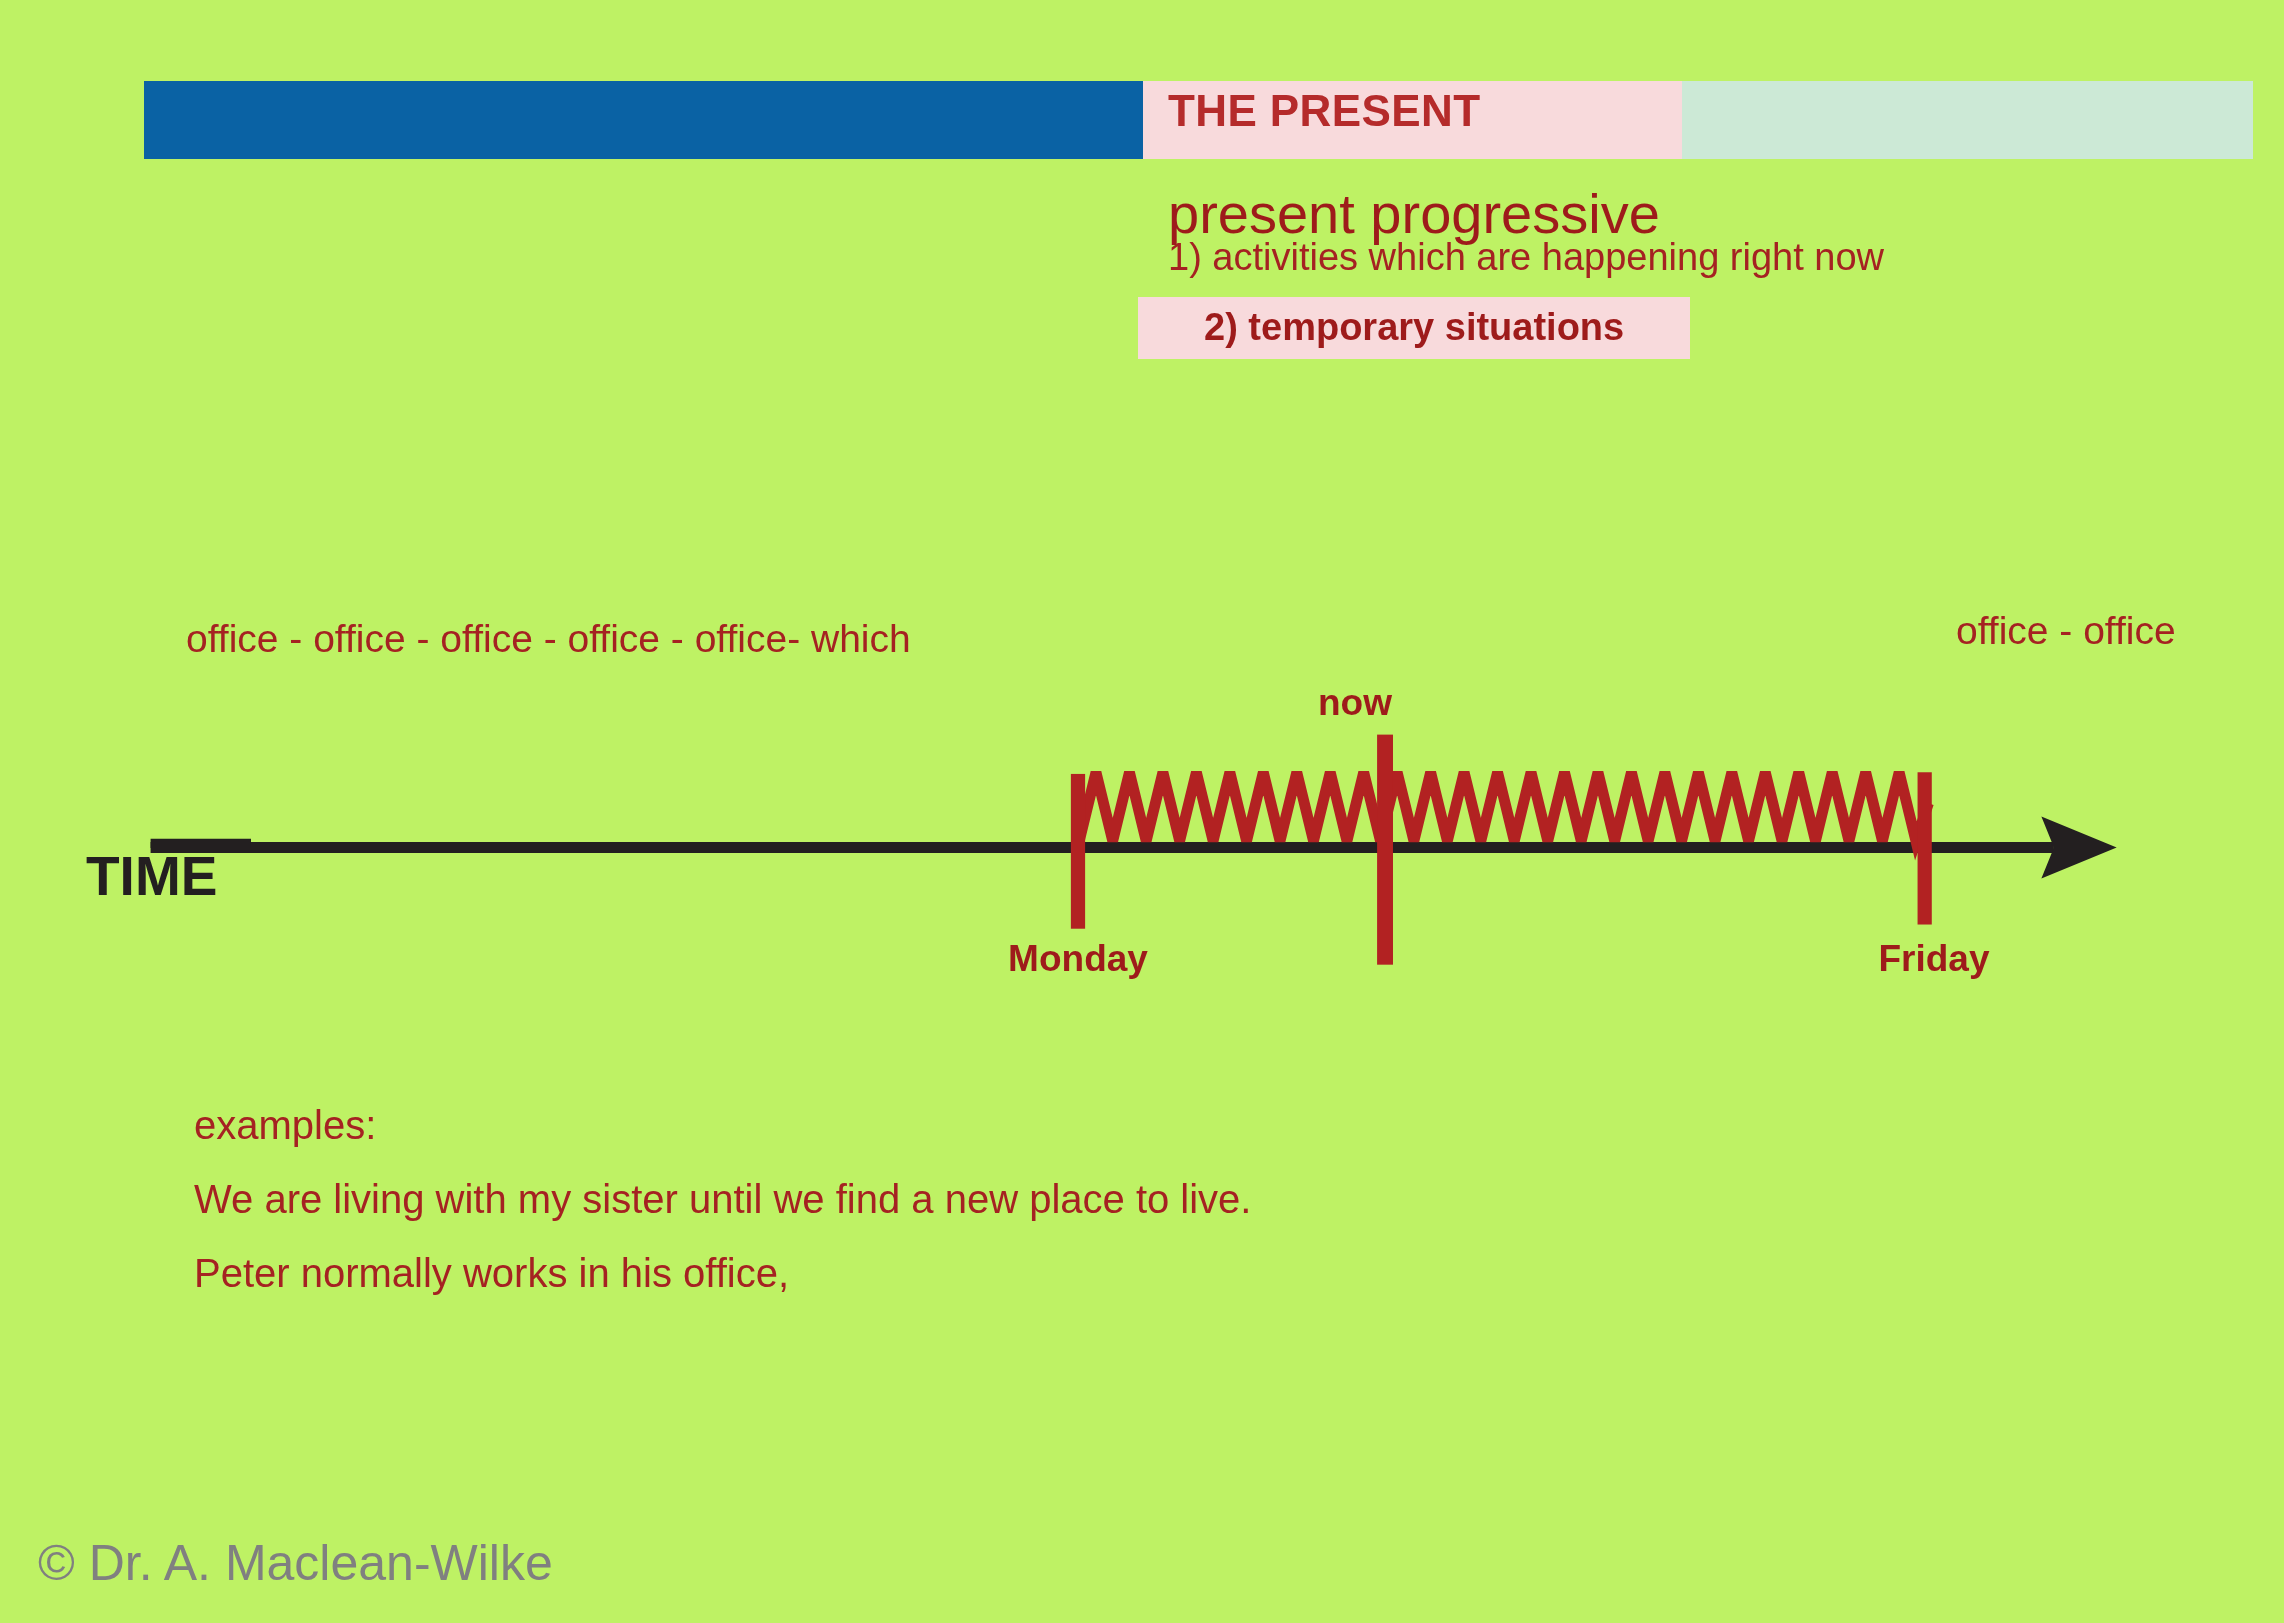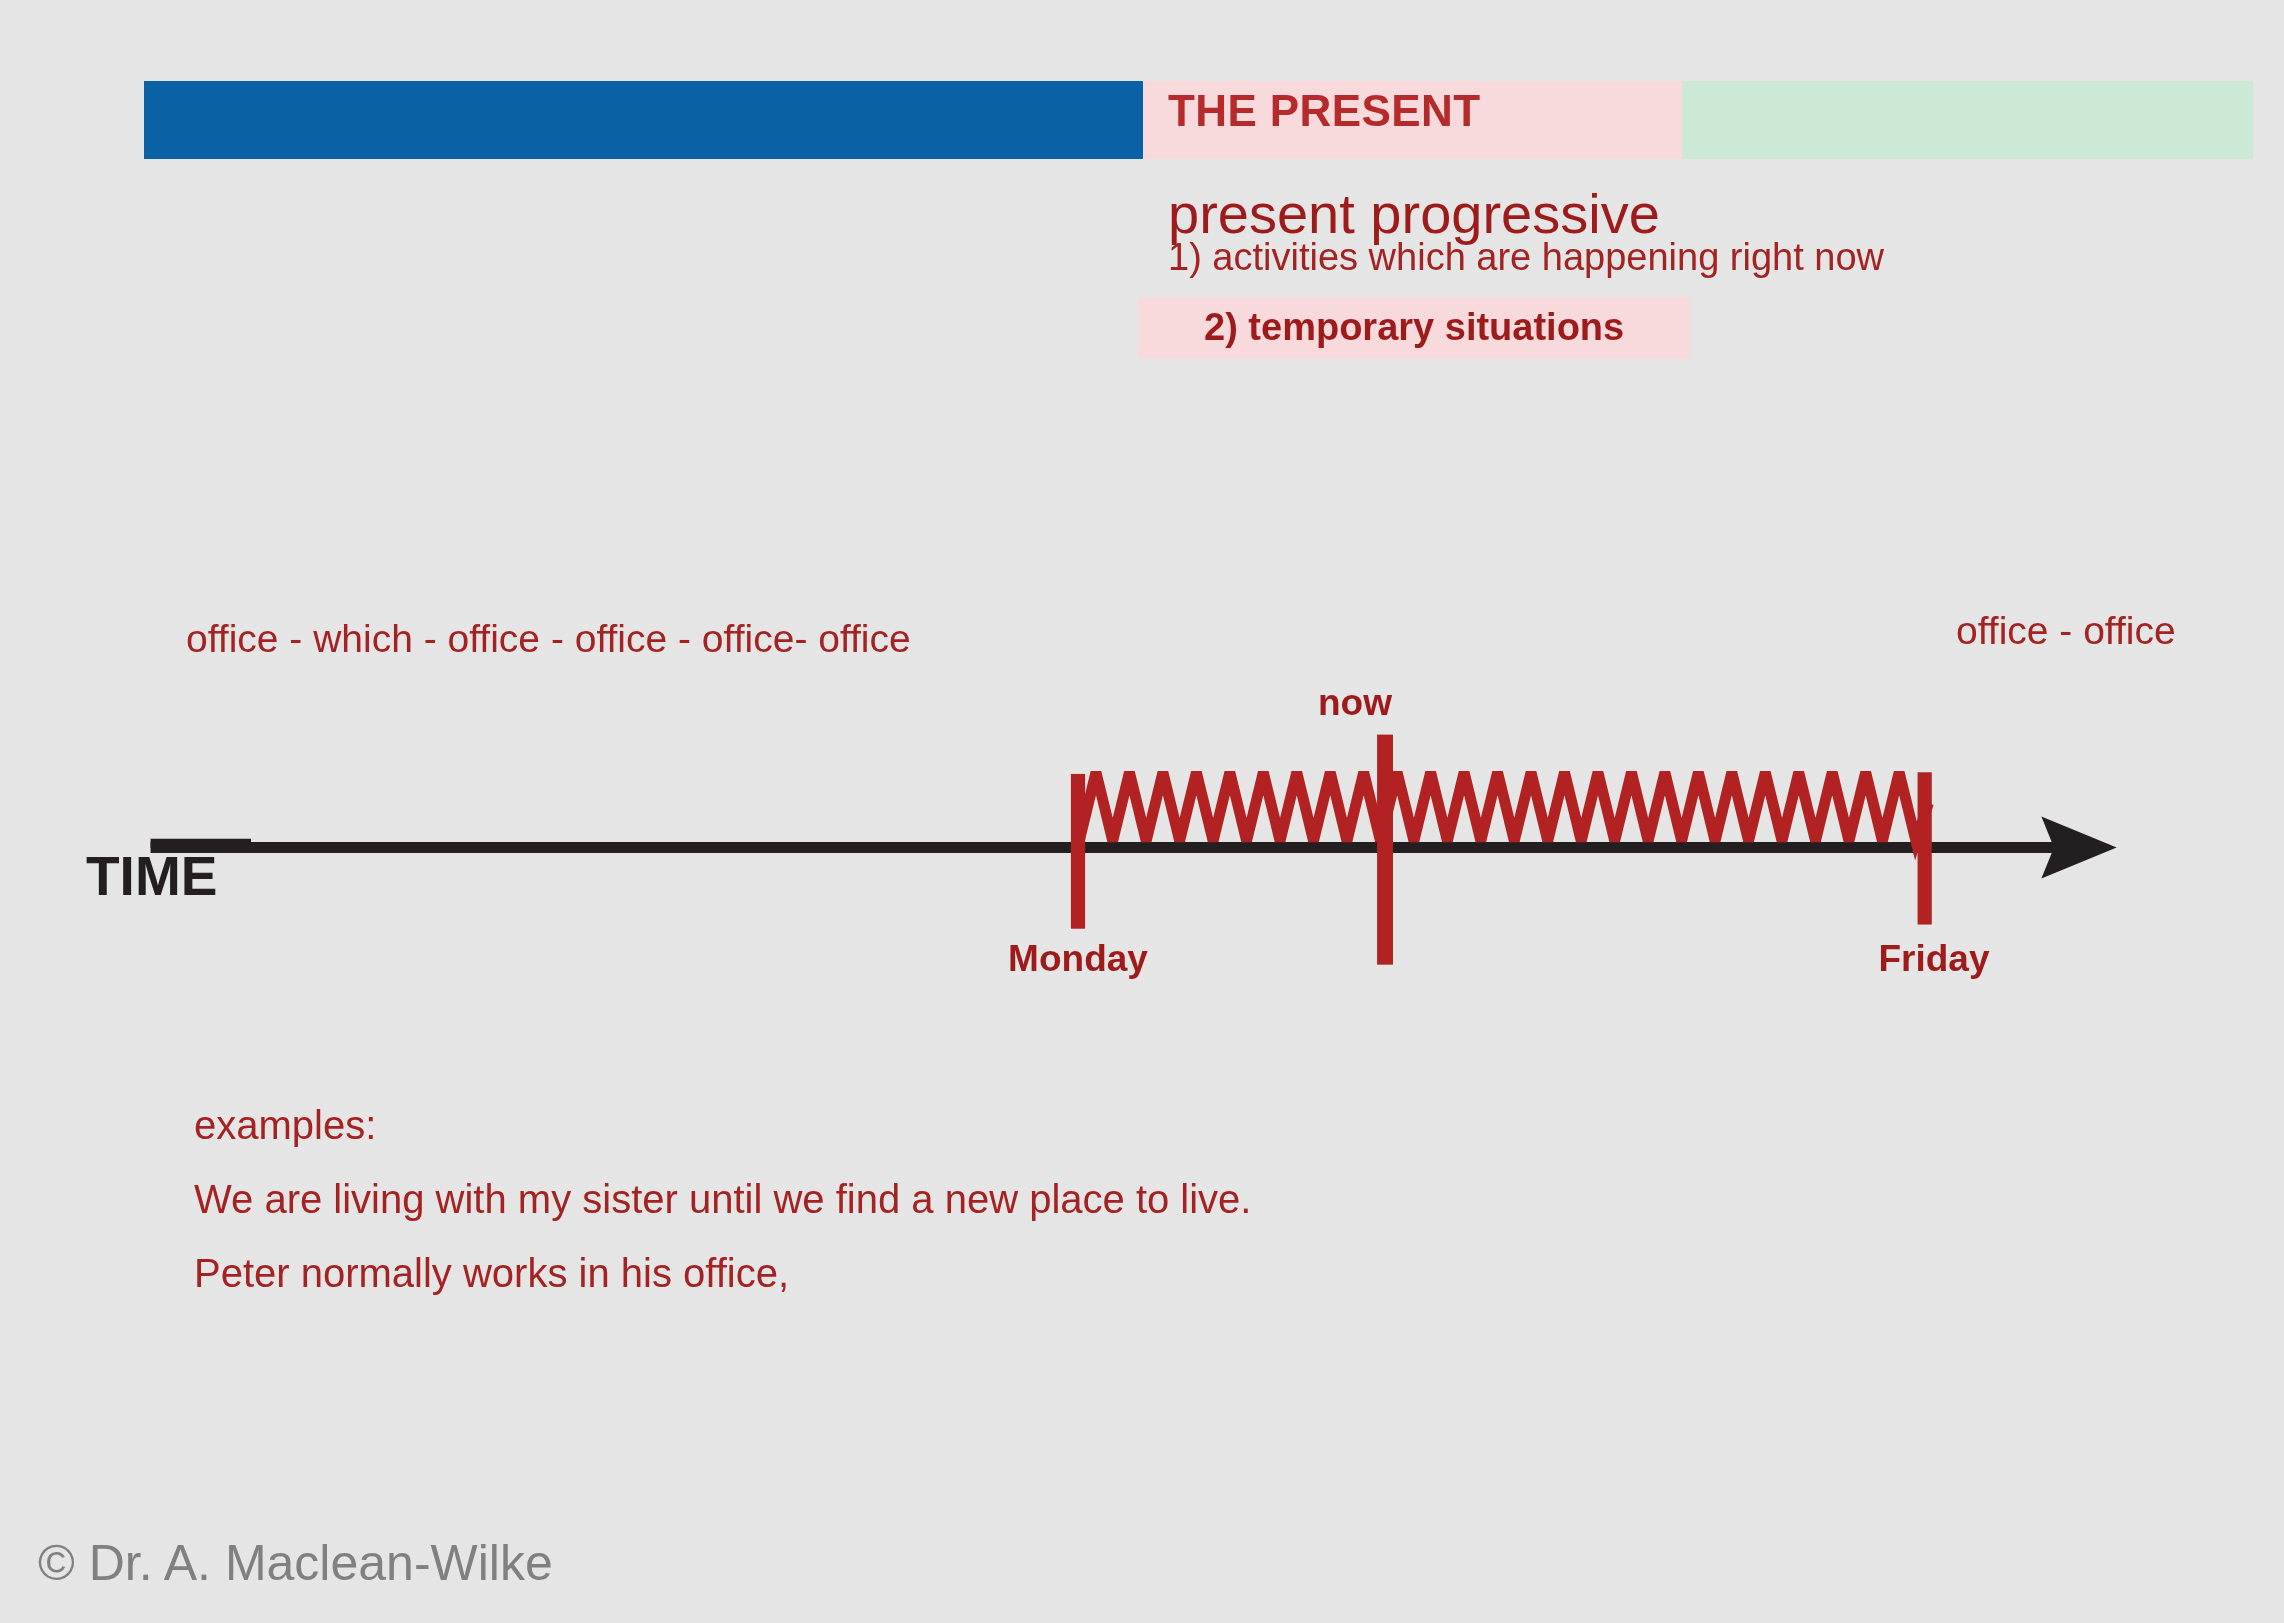--- a/index.html
+++ b/index.html
@@ -7,21 +7,21 @@
     padding: 0;
     background: #ffffff;
   }
   body {
     font-family: "Liberation Sans", sans-serif;
   }
   #slide {
     position: relative;
     width: 2284px;
     height: 1624px;
-    background: #e5e5e5;
+    background: #bef264;
     overflow: hidden;
   }
 
   
   .band {
     position: absolute;
     top: 81px;
     height: 78px;
   }
   .band-blue  { left: 144px;  width: 999px; background: #0A62A4; }
@@ -157,21 +157,21 @@
   <div class="band band-blue"></div>
   <div class="band band-pink"></div>
   <div class="band band-green"></div>
   <div class="band-title">THE PRESENT</div>
 
   <div class="subtitle">present progressive</div>
   <div class="point-1">1) activities which are happening right now</div>
   <div class="point-2-wrap"></div>
   <div class="point-2">2) temporary situations</div>
 
-  <div class="office-left">office - which - office - office - office- office</div>
+  <div class="office-left">office - office - office - office - office- which</div>
   <div class="office-right">office - office</div>
 
   <svg class="tl-svg" viewBox="0 0 2730 1941">
 
     <line x1="180" y1="1013" x2="2455" y2="1013" stroke="#231F20" stroke-width="13"></line>
 
     <polygon points="2440,976 2530,1013 2440,1050 2455,1013" fill="#231F20"></polygon>
 
     <line x1="180" y1="1008" x2="300" y2="1008" stroke="#231F20" stroke-width="11"></line>
 

